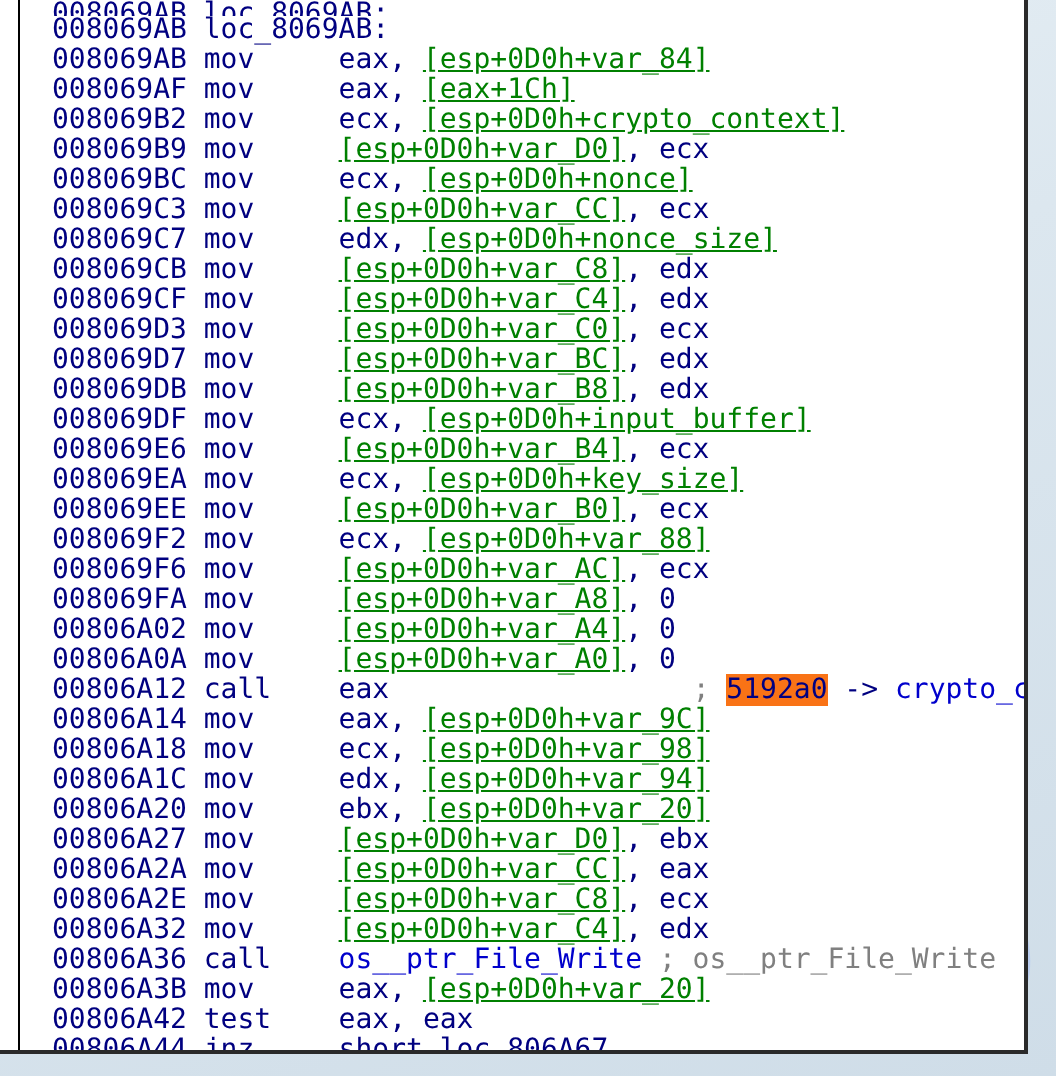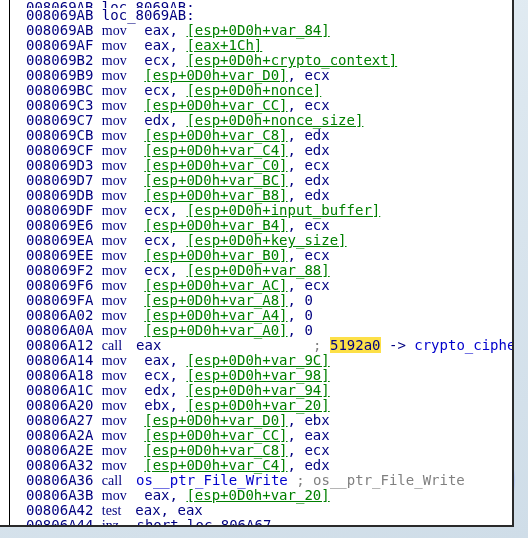--- a/index.html
+++ b/index.html
@@ -66,27 +66,27 @@
     white-space: pre;
     display: block;
   }
   .row.clipped-top {
     height: 8px;
     overflow: hidden;
     line-height: 15px;
   }
   .addr   { color: #000080; }
   .label  { color: #000080; }
-  .mnem   { color: #000080; font-family: Liberation Serif, serif; }
+  .mnem   { color: #000080; }
   .reg    { color: #000080; }
   .mem    { color: #008000; text-decoration: underline; }
   .num    { color: #000080; }
   .name   { color: #0000cc; }
   .comment{ color: #808080; }
-  .hl     { background: #fde047; color: #000080; }
+  .hl     { background: #f97316; color: #000080; }
   .arrow  { color: #000080; }
   .kw     { color: #000080; }
 </style>
 </head>
 <body>
 
 <div id="root">
 
   <svg id="watermark" viewBox="0 0 100 110" xmlns="http://www.w3.org/2000/svg" aria-hidden="true">
     <path d="M50 46 L20 16 C8 30 4 50 8 66 C13 87 30 100 50 100 C70 100 87 87 92 66 C96 50 92 30 80 16 Z" fill="#b9cdf0"></path>

